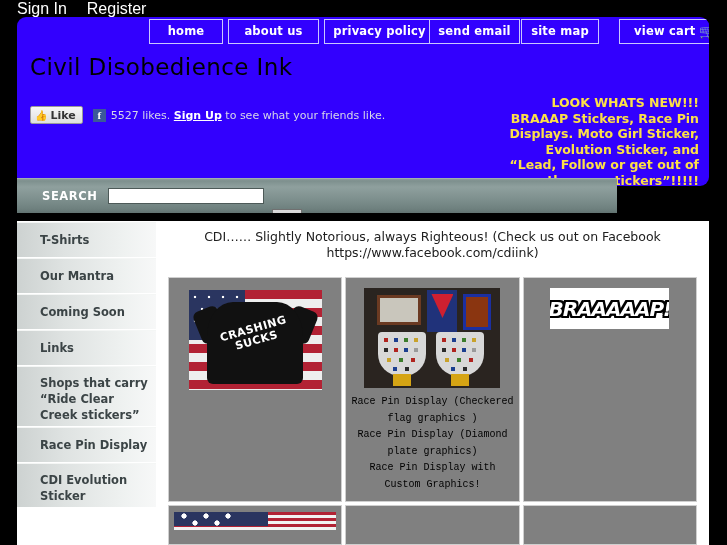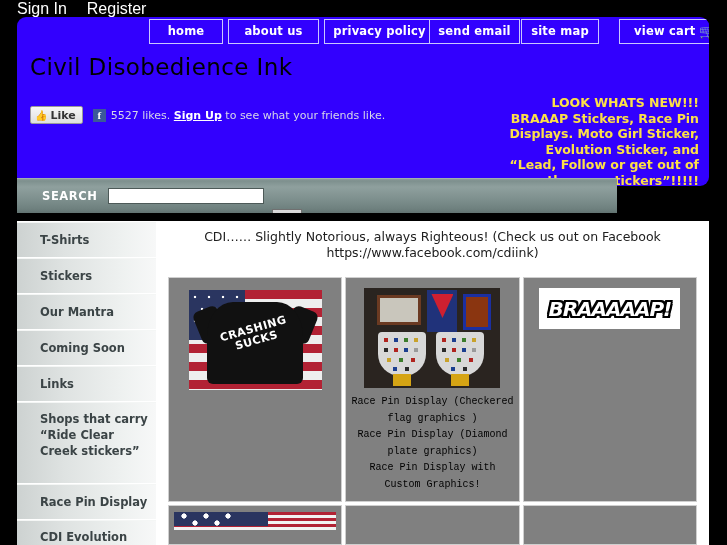--- a/index.html
+++ b/index.html
@@ -183,21 +183,21 @@
     border-bottom: 1px solid #ffffff;
     border-top: 1px solid #f4f6f5;
     padding: 9px 6px 9px 23px;
     color: #3b4446;
     font-size: 11.5px;
     font-weight: bold;
     line-height: 16px;
     cursor: pointer;
     font-family: "DejaVu Sans", sans-serif;
   }
-  .side-item.tall { padding-top: 8px; padding-bottom: 24px; }
+  .side-item.tall { padding-top: 8px; padding-bottom: 3px; }
 
   
   #main {
     flex: 1 1 auto;
     padding: 8px 12px 0 12px;
     background: #ffffff;
     min-width: 0;
   }
   #intro {
     color: #202020;
@@ -325,21 +325,21 @@
       radial-gradient(circle at 20px 25px,#3c7d2c 2.2px,transparent 2.5px),
       radial-gradient(circle at 32px 25px,#b0241f 2.2px,transparent 2.5px),
       radial-gradient(circle at 14px 34px,#1c3f8f 2.2px,transparent 2.5px),
       radial-gradient(circle at 26px 34px,#2b2b2b 2.2px,transparent 2.5px);
   }
   .img-pins .tagL,.img-pins .tagR{position:absolute;top:86px;width:18px;height:12px;background:#d5a414;}
   .img-pins .tagL{left:29px;} .img-pins .tagR{left:87px;}
 
   .img-braaap {
     position: relative;
-    width: 141px; height: 41px;
+    width: 119px; height: 41px;
     margin: 4px auto 0 auto;
     background: #ffffff;
     display: flex; align-items: center; justify-content: center;
     overflow: hidden;
   }
   .img-braaap span {
     font-family: "DejaVu Sans", sans-serif;
     font-size: 20px;
     font-weight: bold;
     font-style: italic;
@@ -431,23 +431,20 @@
   <span id="search-label">SEARCH</span>
   <input id="search-input" type="text" placeholder="" style="">
   <button id="search-go">Go</button>
 </div>
 
 <div id="page">
 
   <div id="sidebar">
     <div class="side-item">
       <span>T-Shirts</span>
-    </div>
-    <div class="side-item">
-      <span>Stickers</span>
     </div>
     <div class="side-item">
       <span>Our Mantra</span>
     </div>
     <div class="side-item">
       <span>Coming Soon</span>
     </div>
     <div class="side-item">
       <span>Links</span>
     </div>

